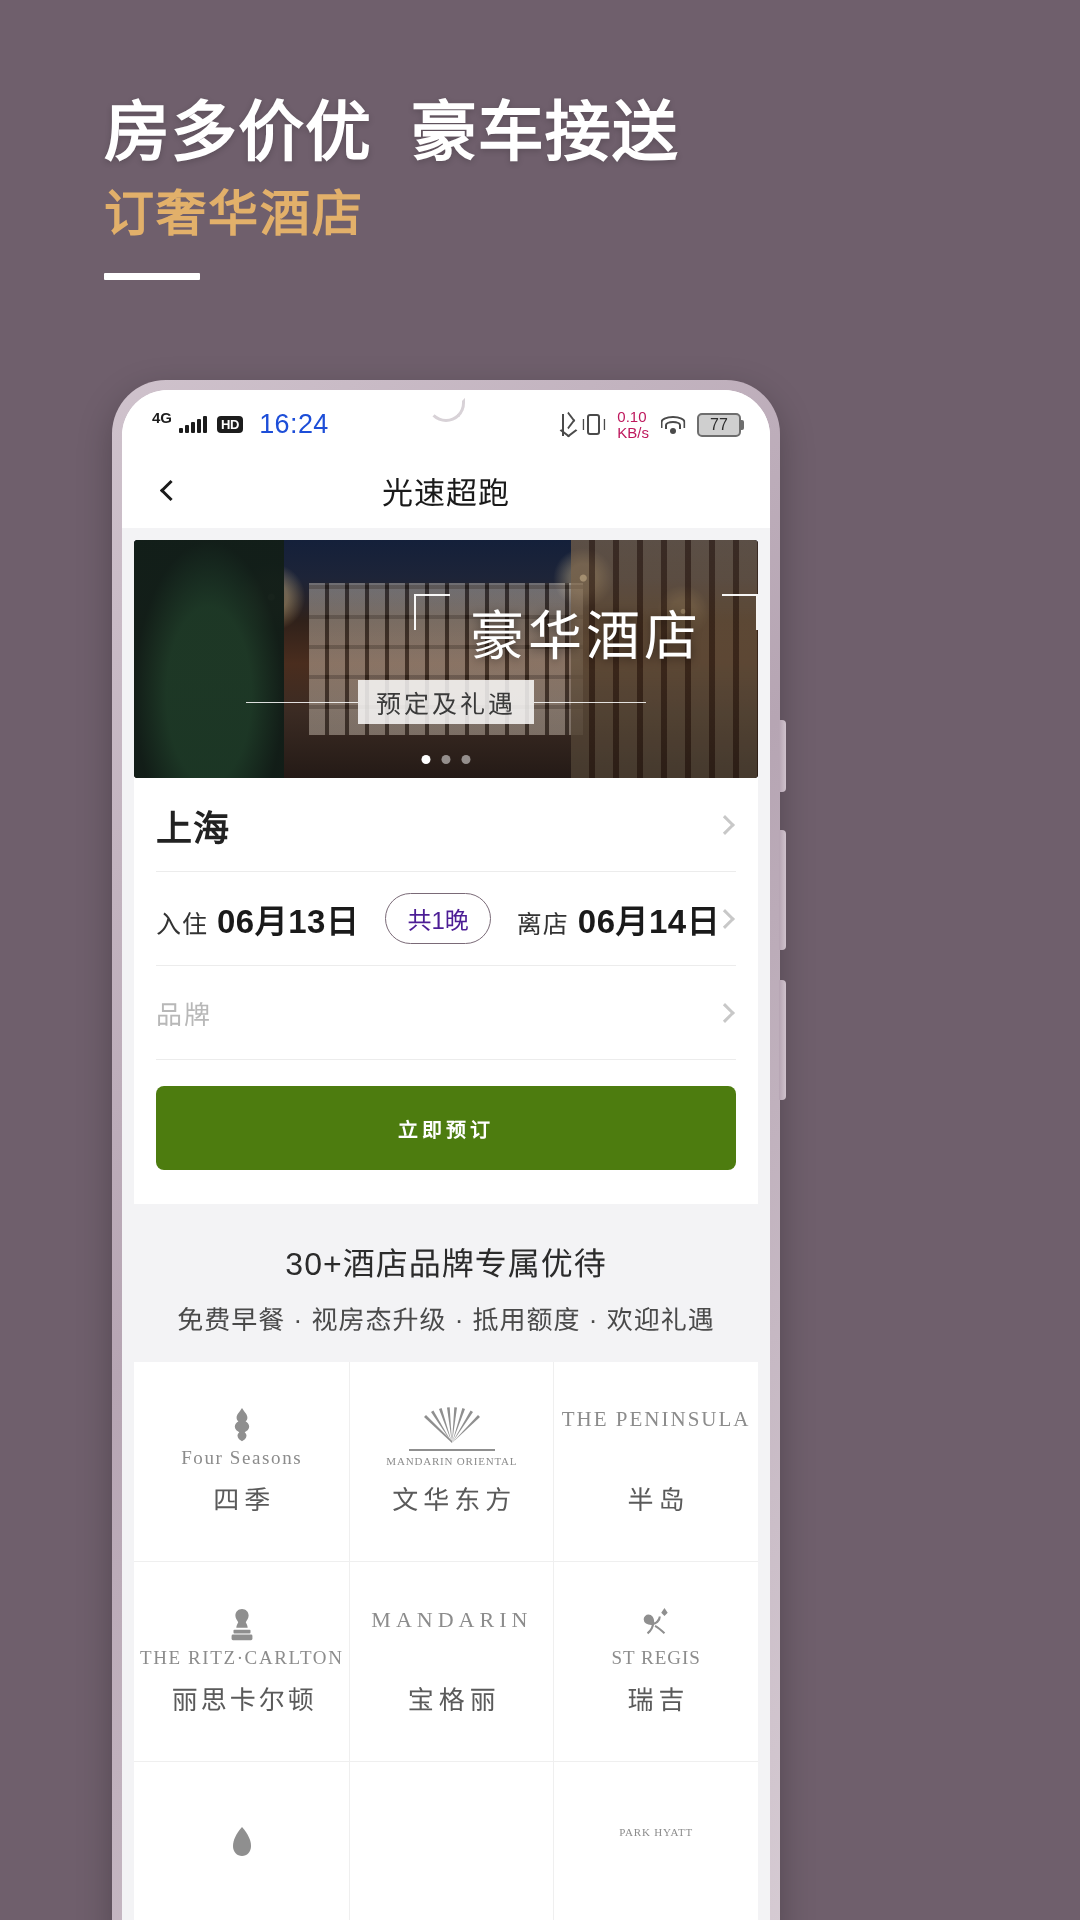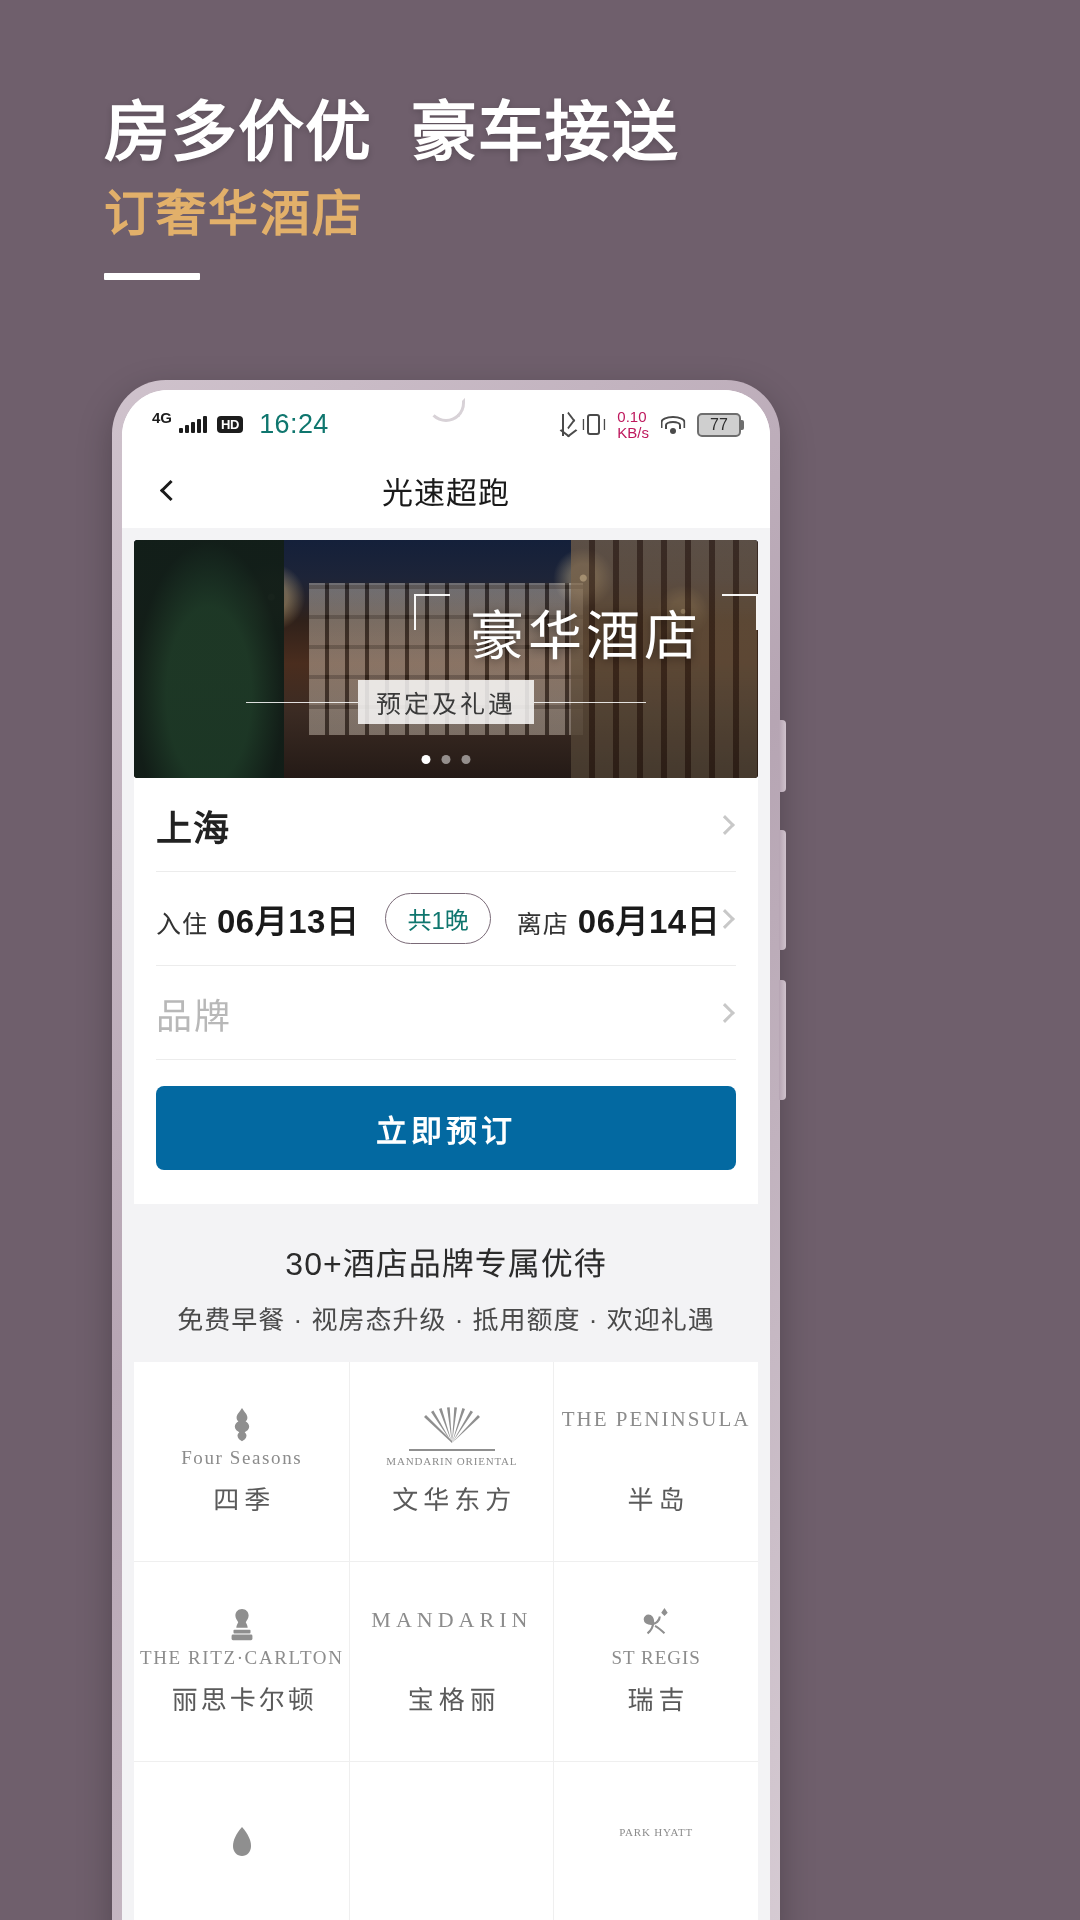--- a/index.html
+++ b/index.html
@@ -103,21 +103,21 @@
   .bars i:nth-child(3) { height: 11px; }
   .bars i:nth-child(4) { height: 14px; }
   .bars i:nth-child(5) { height: 17px; }
   .hd-badge {
     font-size: 13px; font-weight: 700; color: #ffffff;
     background: #1c1c1c; border-radius: 4px;
     padding: 1px 4px; letter-spacing: -0.3px;
     margin-left: 3px;
   }
   .clock {
-    font-size: 27px; color: #0f766e; margin-left: 9px;
+    font-size: 27px; color: #1d4ed8; margin-left: 9px;
     letter-spacing: 0.4px;
   }
   .notch {
     position: absolute; left: 50%; top: 8px; transform: translateX(-50%);
     width: 38px; height: 24px;
     border: 3px solid #d8d2d7; border-top-color: transparent;
     border-left-color: transparent; border-right-color: #d8d2d7;
     border-radius: 0 0 20px 20px;
   }
   .sb-right { display: flex; align-items: center; gap: 11px; }
@@ -316,34 +316,34 @@
   }
   .date-row { justify-content: flex-start; gap: 0; }
   .date-block { display: flex; align-items: baseline; gap: 9px; }
   .date-label { font-size: 25px; color: #333333; letter-spacing: 1px; }
   .date-value { font-size: 33px; font-weight: 700; color: #1a1a1a; letter-spacing: 0.5px; }
   .nights-pill {
     border: 1.6px solid #7a6a77;
     border-radius: 26px;
     padding: 7px 21px;
     font-size: 24px;
-    color: #0f766e;
+    color: #4c1d95;
     margin: 8px 26px;
     white-space: nowrap;
   }
   .brand-placeholder {
-    font-size: 36px; color: #b8b8b8; letter-spacing: 2px;
+    font-size: 26px; color: #b8b8b8; letter-spacing: 2px;
   }
   .cta-wrap { padding: 26px 0 34px 0; }
   .cta-btn {
     width: 100%;
     height: 84px;
-    background: #0369a1;
+    background: #4d7c0f;
     color: #ffffff;
-    font-size: 31px;
+    font-size: 20px;
     font-weight: 700;
     letter-spacing: 4px;
     border: none;
     border-radius: 8px;
     cursor: pointer;
     font-family: inherit;
   }
 
   
   .benefits {

